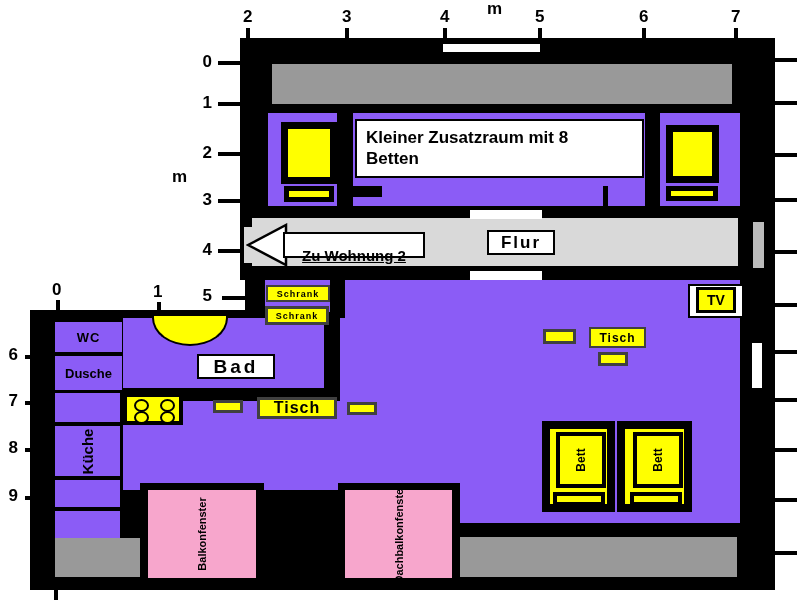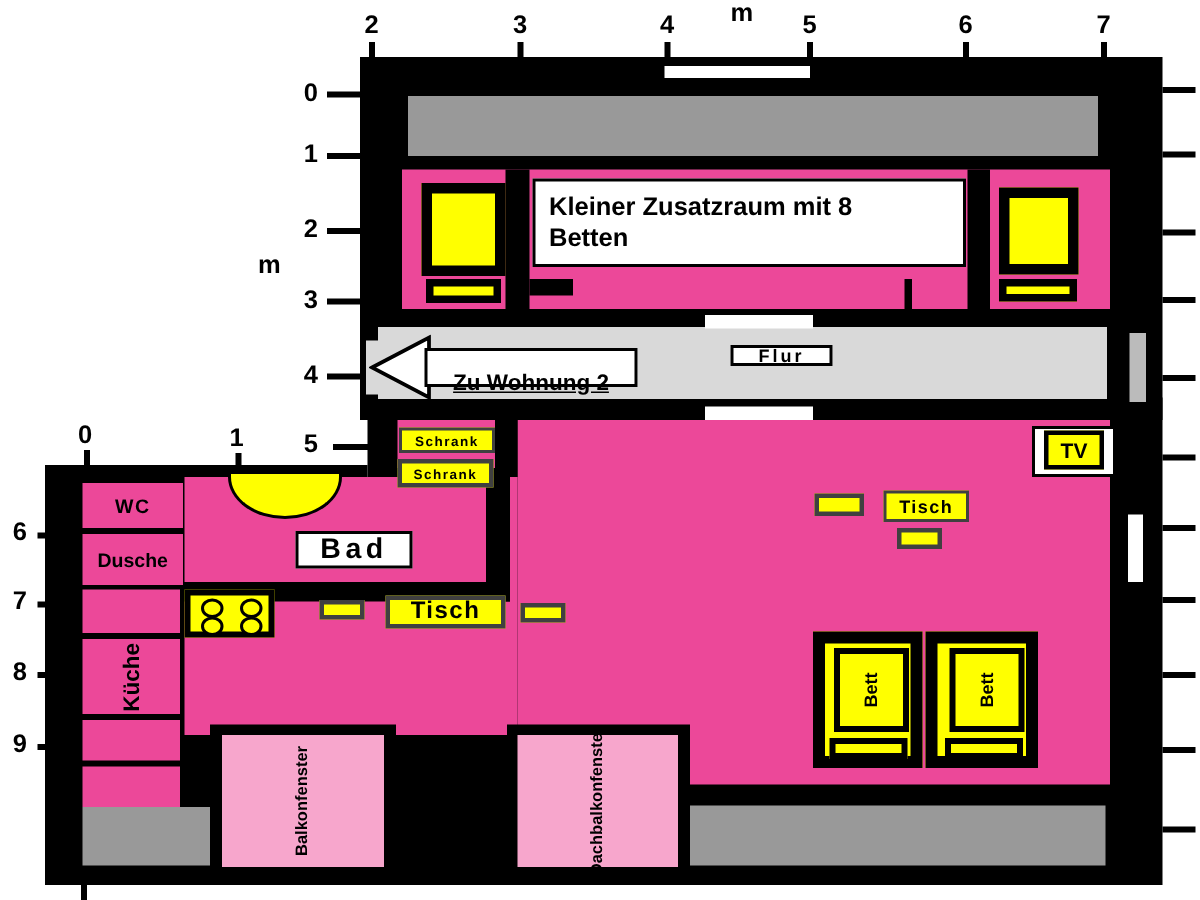--- a/index.html
+++ b/index.html
@@ -1,20 +1,20 @@
 <!DOCTYPE html>
 <html><head>
 <meta charset="utf-8">
 <style>
   html,body{margin:0;padding:0;background:#fff;}
   #plan{position:relative;width:800px;height:600px;background:#ffffff;overflow:hidden;
         font-family:"Liberation Sans", sans-serif;color:#000;}
   .abs{position:absolute;box-sizing:border-box;}
   .wall{background:#000;}
-  .room{background:#ec4899;}
+  .room{background:#8b5cf6;}
   .terrace{background:#999999;}
   .corridor{background:#d9d9d9;}
   .pink{background:#f7a6cc;}
   .white{background:#ffffff;}
   .tick{background:#000;}
   .num{font-weight:bold;font-size:17px;line-height:18px;}
   .lbl{display:flex;align-items:center;justify-content:center;font-weight:bold;}
   .whitebox{background:#fff;border:2px solid #000;}
   .yellowbox{background:#ffff00;border:2px solid #404040;}
   .vwrap{display:flex;align-items:center;justify-content:center;}
@@ -106,21 +106,21 @@
   <div class="abs corridor" style="left:244px;top:227px;width:15px;height:36px;"></div>
   <div class="abs terrace" style="left:753px;top:222px;width:11px;height:46px;background:#bbbbbb;"></div>
 
   <svg class="abs" style="left:246px;top:223px;" width="48" height="44" viewBox="0 0 48 44">
     <polygon points="2,22 40,2 40,14 46,14 46,30 40,30 40,42" fill="#ffffff" stroke="#000000" stroke-width="2.5"></polygon>
   </svg>
 
   <div class="abs whitebox lbl" style="left:283px;top:232px;width:142px;height:26px;font-size:15px;">
     <span style="text-decoration:underline;margin-top:20px;">Zu Wohnung 2</span>
   </div>
-  <div class="abs whitebox lbl" style="left:487px;top:230px;width:68px;height:14px;font-size:12px;letter-spacing:2px;">
+  <div class="abs whitebox lbl" style="left:487px;top:230px;width:68px;height:25px;font-size:17px;letter-spacing:2px;">
     <span>Flur</span>
   </div>
 
   <div class="abs room" style="left:265px;top:280px;width:65px;height:32px;"></div>
   <div class="abs room" style="left:123px;top:318px;width:222px;height:172px;"></div>
   <div class="abs room" style="left:345px;top:280px;width:395px;height:243px;"></div>
   <div class="abs wall" style="left:330px;top:280px;width:15px;height:38px;"></div>
 
   <div class="abs wall" style="left:324px;top:312px;width:16px;height:89px;"></div>
   <div class="abs wall" style="left:122px;top:388px;width:218px;height:13px;"></div>

